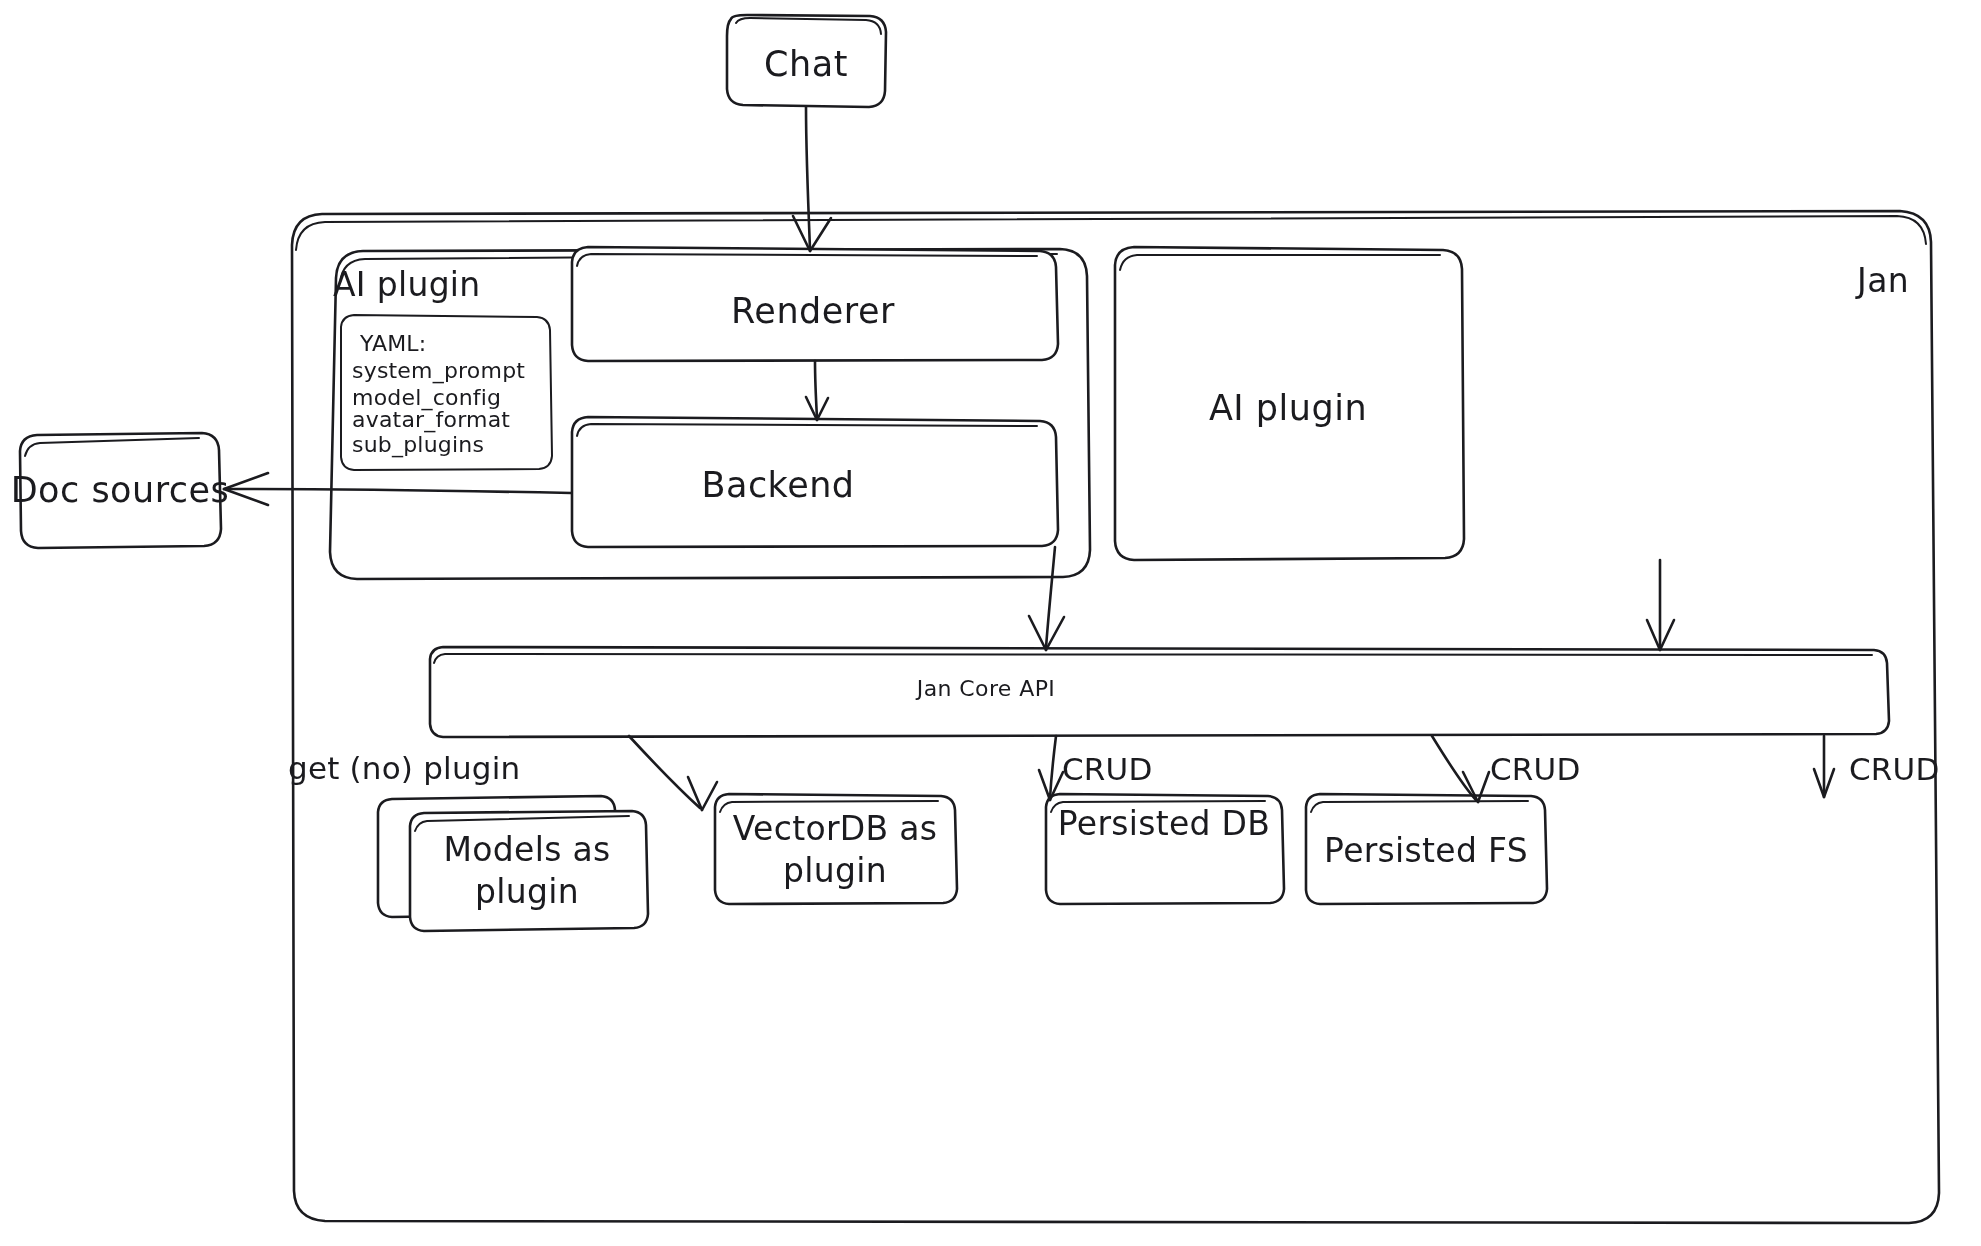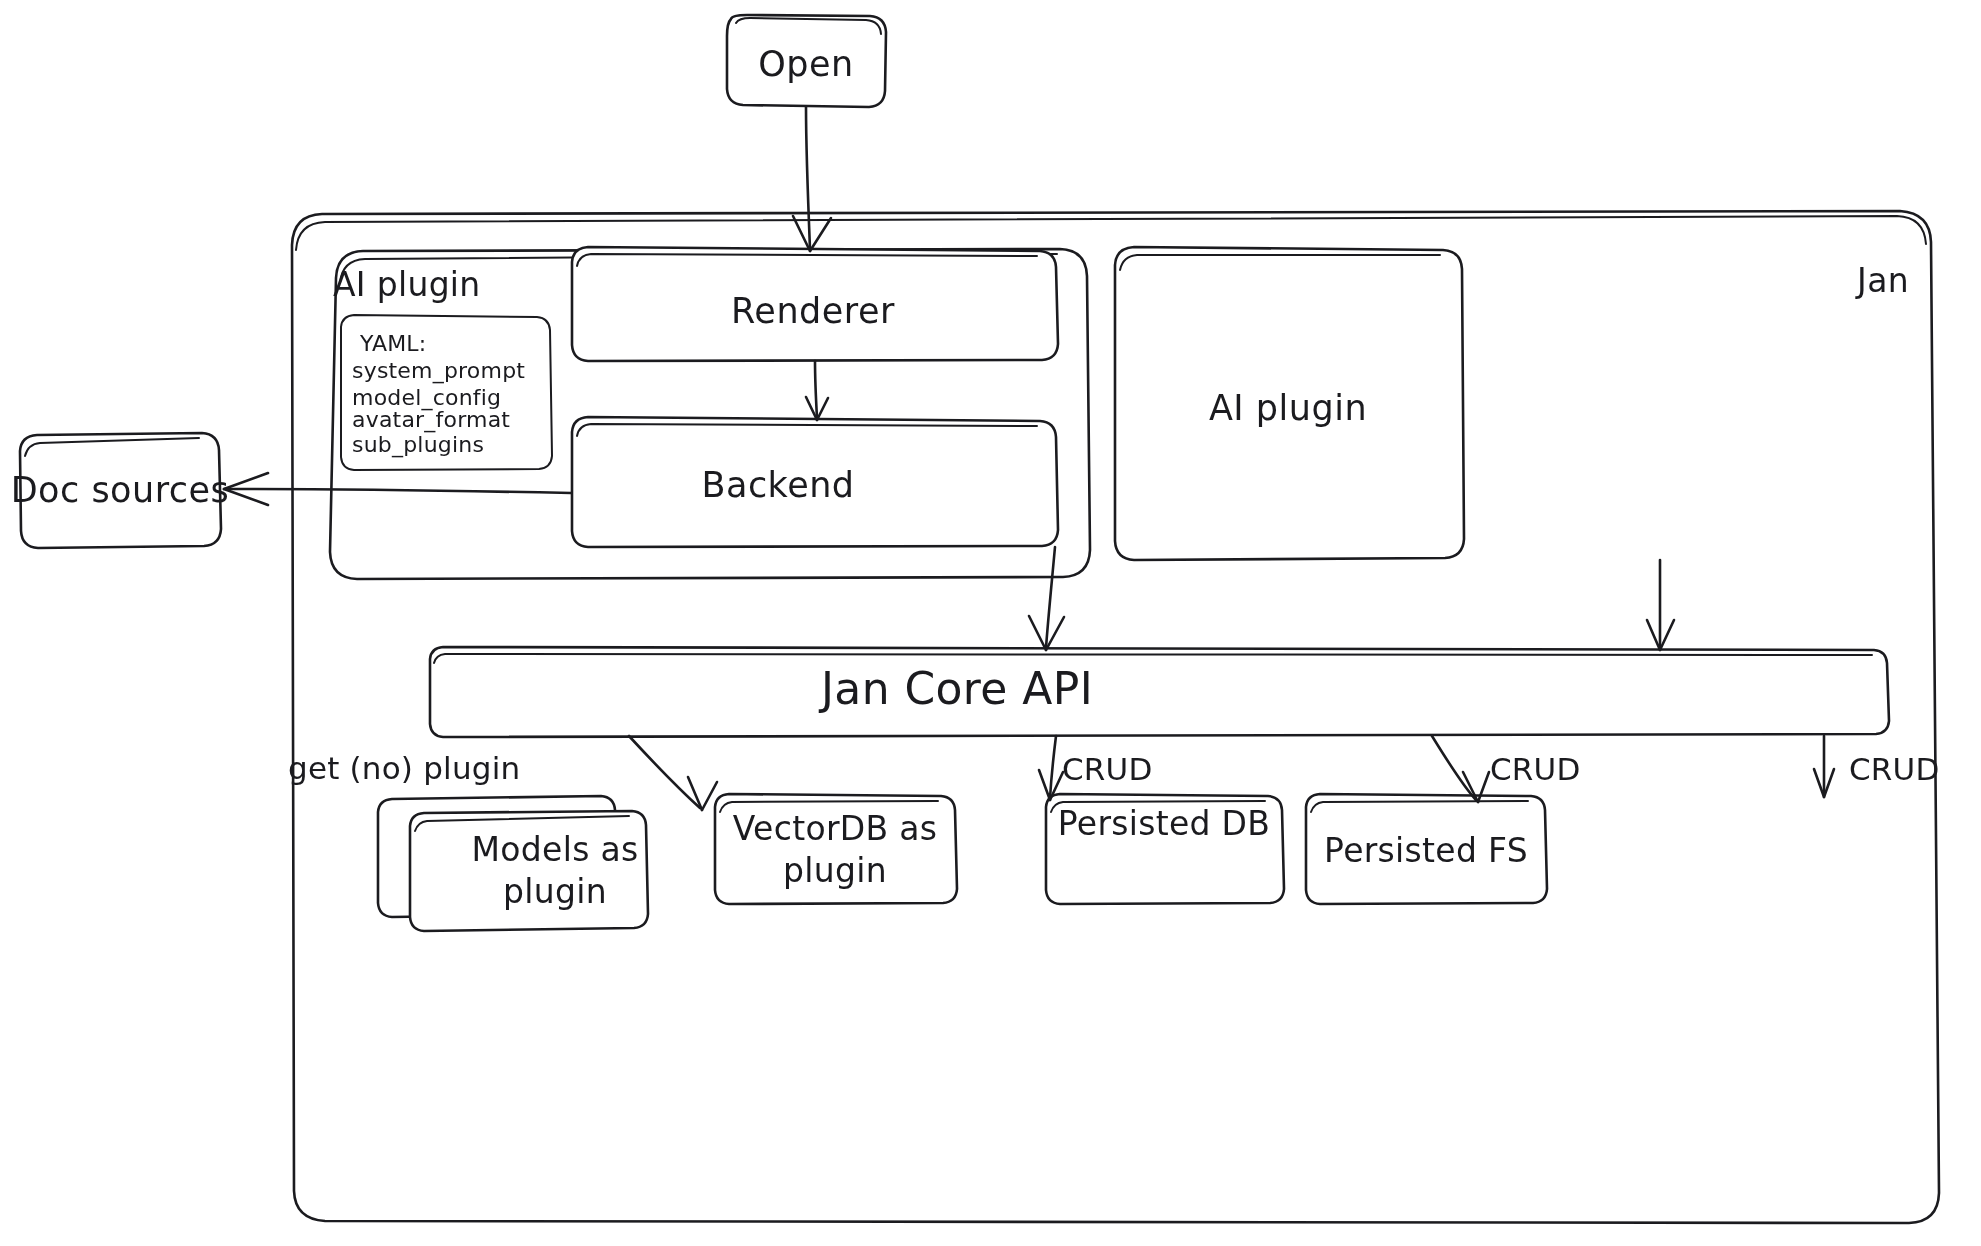--- a/index.html
+++ b/index.html
@@ -36,21 +36,21 @@
     transform: translate(-50%, -50%);
   }
   .lbl.left {
     text-align: left;
   }
   .t-node   { font-size: 35px; font-weight: 400; letter-spacing: 0.5px; }
   .t-node-sm{ font-size: 33px; font-weight: 400; letter-spacing: 0.3px; }
   .t-group  { font-size: 33px; font-weight: 400; letter-spacing: 0.3px; }
   .t-edge   { font-size: 31px; font-weight: 400; letter-spacing: 0.2px; }
   .t-yaml   { font-size: 22px; font-weight: 400; letter-spacing: 0.2px; }
-  .t-api    { font-size: 44px; font-weight: 400; letter-spacing: 0.4px; }
+  .t-api    { font-size: 22px; font-weight: 400; letter-spacing: 0.4px; margin-left: 29px; }
 </style>
 </head>
 <body>
 
 <div id="canvas">
 
   <svg id="sketch" viewBox="0 0 1981 1246" xmlns="http://www.w3.org/2000/svg">
     <defs>
       <style>
         .s  { fill: none; stroke: #1b1b1f; stroke-width: 2.6; stroke-linecap: round; stroke-linejoin: round; }
@@ -178,33 +178,33 @@
       <path class="ar" d="M 1824 736 C 1824 760, 1824 782, 1824 795"></path>
       <path class="ar" d="M 1824 797 L 1814 769"></path>
       <path class="ar" d="M 1824 797 L 1834 769"></path>
     </g>
   </svg>
 
   <div class="lbl t-group left" style="left:1883px; top:281px; transform:translate(-50%,-50%);">Jan</div>
 
   <div class="lbl t-group left" style="left:333px; top:264px;">AI plugin</div>
 
-  <div class="lbl t-node center" style="left:806px; top:64px;">Open</div>
+  <div class="lbl t-node center" style="left:806px; top:64px;">Chat</div>
 
   <div class="lbl t-node center" style="left:813px; top:311px;">Renderer</div>
 
   <div class="lbl t-node center" style="left:778px; top:485px;">Backend</div>
 
   <div class="lbl t-node center" style="left:1288px; top:408px;">AI plugin</div>
 
   <div class="lbl t-node center" style="left:120px; top:490px;">Doc sources</div>
 
   <div class="lbl t-api center" style="left:957px; top:689px;">Jan Core API</div>
 
-  <div class="lbl t-node-sm center" style="left:527px; top:871px;margin-left:28px;">Models as
+  <div class="lbl t-node-sm center" style="left:527px; top:871px;">Models as
 plugin</div>
 
   <div class="lbl t-node-sm center" style="left:835px; top:850px;">VectorDB as
 plugin</div>
 
   <div class="lbl t-node-sm center" style="left:1164px; top:824px;">Persisted DB</div>
 
   <div class="lbl t-node-sm center" style="left:1426px; top:851px;">Persisted FS</div>
 
   <div class="lbl t-yaml left" style="left:352px; top:330px;margin-left:8px;">YAML:</div>

